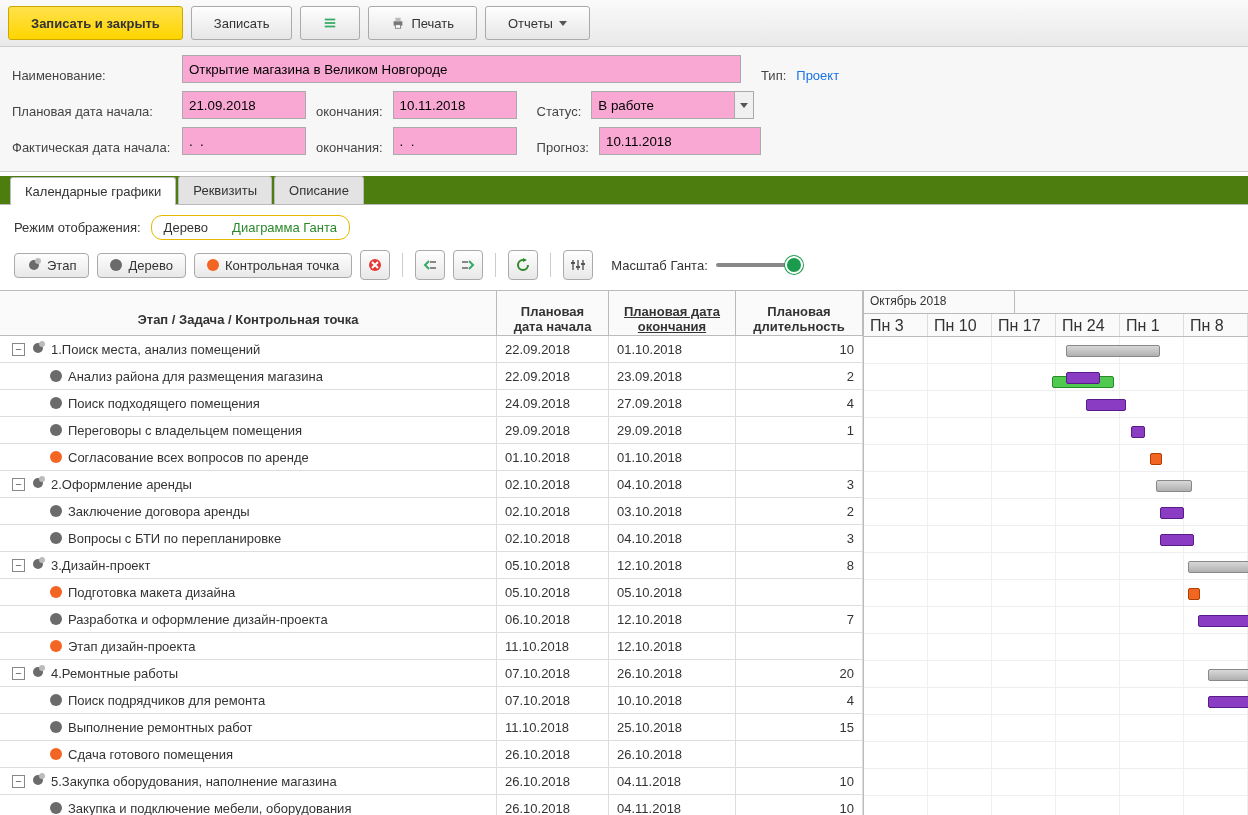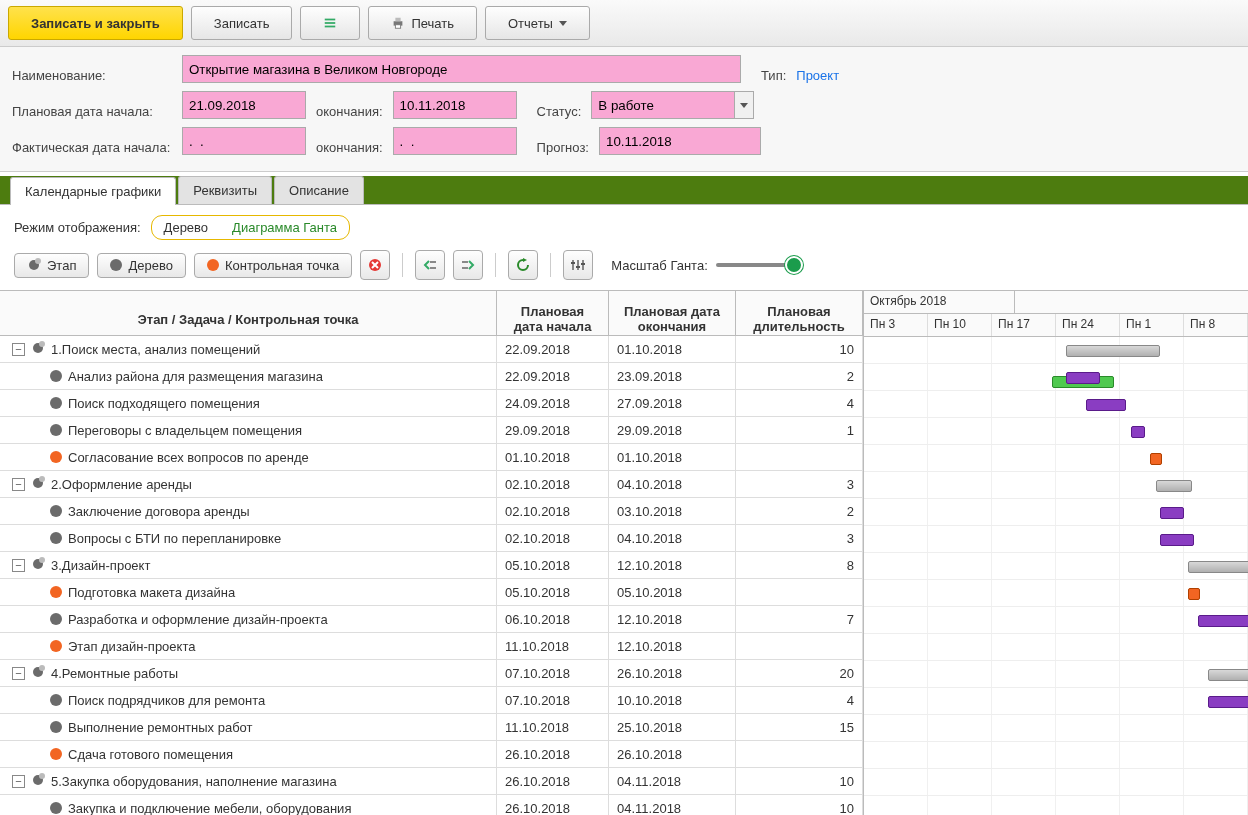--- a/index.html
+++ b/index.html
@@ -36,34 +36,34 @@
   .slider-thumb{width:14px;height:14px;border-radius:50%;background:#1b9c4c;border:2px solid #fff;box-shadow:0 0 0 1px #1b9c4c;position:absolute;top:-7px;right:-7px;}
 
   .grid{display:flex;border-top:1px solid #bbb;}
   .left-grid{flex:0 0 832px;border-right:1px solid #bbb;}
   .right-grid{flex:1;overflow:hidden;position:relative;}
 
   .hdr-row{display:flex;background:#fafafa;border-bottom:1px solid #bbb;font-weight:bold;}
   .col{border-right:1px solid #bbb;padding:6px 8px;display:flex;align-items:center;justify-content:center;text-align:center;}
   .col.name{width:480px;justify-content:center;}
   .col.d1{width:95px;}
-  .col.d2{width:110px;}
+  .col.d2{width:110px;text-decoration:underline;}
   .col.d3{width:110px;justify-content:center;}
 
   .grid-body .row{display:flex;border-bottom:1px solid #ddd;height:26px;align-items:center;}
   .cell{border-right:1px solid #ddd;padding:0 8px;height:26px;display:flex;align-items:center;}
   .cell.name{width:480px;gap:6px;}
   .cell.d1{width:95px;}
   .cell.d2{width:110px;}
   .cell.d3{width:110px;justify-content:flex-end;}
   .exp{width:11px;height:11px;border:1px solid #888;display:flex;align-items:center;justify-content:center;font-size:11px;line-height:1;color:#555;cursor:pointer;margin-left:4px;}
   .stage-ico{width:14px;height:14px;display:inline-flex;align-items:center;justify-content:center;}
 
   .gantt-hdr{display:flex;height:22px;border-bottom:1px solid #bbb;background:#fafafa;font-size:12px;}
-  .gantt-hdr2{display:flex;height:22px;border-bottom:1px solid #bbb;background:#fafafa;font-size:12px;}
+  .gantt-hdr2{display:flex;height:22px;border-bottom:1px solid #bbb;background:#fafafa;font-size:16px;}
   .month-cell{border-right:1px solid #bbb;padding:3px 6px;}
   .week-cell{width:69px;border-right:1px solid #ddd;padding:3px 6px;text-align:left;}
   .gantt-body .grow{height:26px;border-bottom:1px solid #eee;position:relative;}
   .gantt-body .grow .gridlines{position:absolute;inset:0;display:flex;}
   .gantt-body .grow .gridlines div{width:69px;border-right:1px solid #f0f0f0;}
   .bar{position:absolute;height:10px;top:8px;border-radius:2px;}
   .bar.stage{background:linear-gradient(#d8d8d8,#b0b0b0);height:10px;border:1px solid #888;}
   .bar.purple{background:#8a3dc2;border:1px solid #5a1b8a;}
   .bar.green{background:#4fc94f;border:1px solid #2a8a2a;}
   .bar.mil{width:10px;height:10px;background:#f26522;border:1px solid #b04000;}

